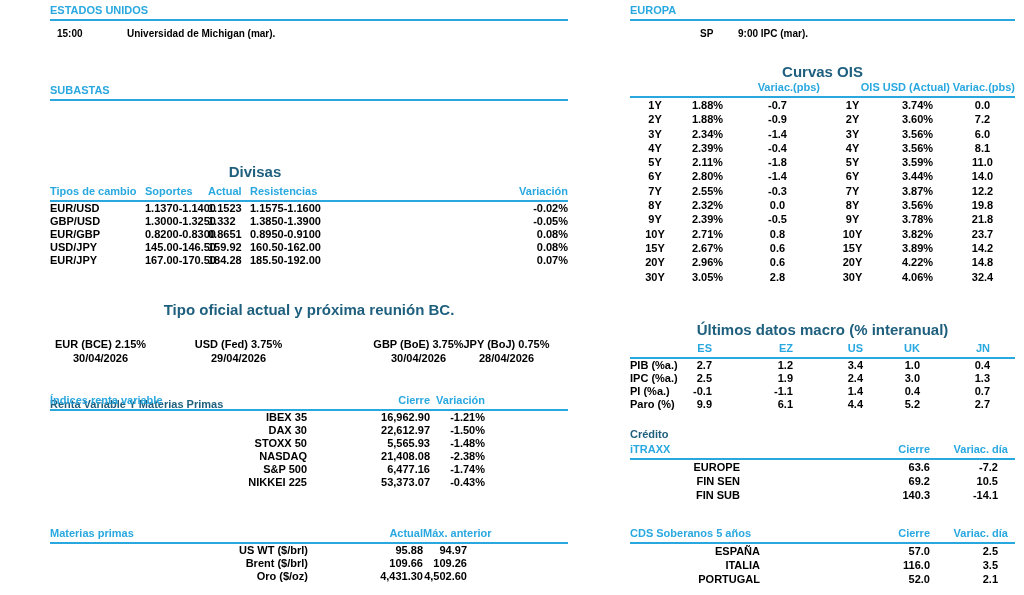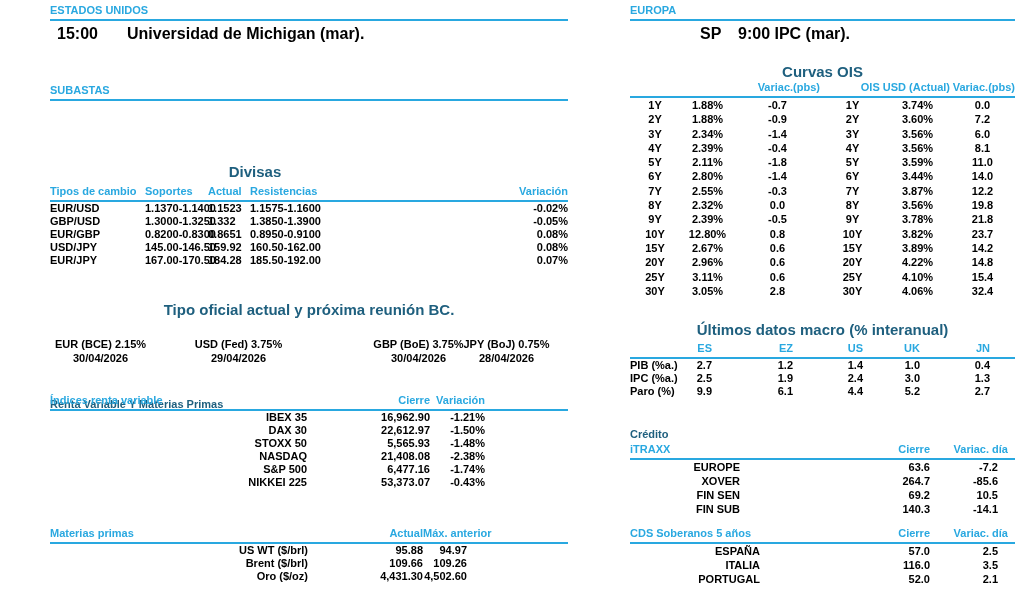--- a/index.html
+++ b/index.html
@@ -11,21 +11,21 @@
     width:1024px;height:595px;background:#ffffff;
     font-family:"Liberation Sans",sans-serif;
     font-weight:bold;color:#000;position:relative;overflow:hidden;
   }
   .abs{position:absolute;}
   .sec-head{
     font-size:11px;color:var(--blue);
     border-bottom:2.5px solid var(--blue);
     padding-bottom:3px;line-height:12px;white-space:nowrap;
   }
-  .event-row{font-size:16px;line-height:13px;white-space:nowrap;}
+  .event-row{font-size:10px;line-height:13px;white-space:nowrap;}
   .event-row .t1{display:inline-block;margin-left:7px;width:70px;}
   .event-row .t1r{display:inline-block;margin-left:70px;width:38px;}
   .title{
     font-size:15px;color:var(--teal);text-align:center;
     line-height:17px;white-space:nowrap;
   }
   .mini-label{font-size:11px;color:var(--teal);line-height:13px;white-space:nowrap;}
   table{border-collapse:collapse;table-layout:fixed;font-size:11px;}
   th,td{padding:0;font-weight:bold;white-space:nowrap;overflow:visible;}
   thead th{
@@ -329,49 +329,41 @@
         <tr>
         <td>9Y</td>
         <td>2.39%</td>
         <td>-0.5</td>
         <td>9Y</td>
         <td>3.78%</td>
         <td>21.8</td>
       </tr>
         <tr>
         <td>10Y</td>
-        <td>12.80%</td>
+        <td>2.71%</td>
         <td>0.8</td>
         <td>10Y</td>
         <td>3.82%</td>
         <td>23.7</td>
       </tr>
         <tr>
         <td>15Y</td>
         <td>2.67%</td>
         <td>0.6</td>
         <td>15Y</td>
         <td>3.89%</td>
         <td>14.2</td>
       </tr>
         <tr>
         <td>20Y</td>
         <td>2.96%</td>
         <td>0.6</td>
         <td>20Y</td>
         <td>4.22%</td>
         <td>14.8</td>
-      </tr>
-        <tr>
-        <td>25Y</td>
-        <td>3.11%</td>
-        <td>0.6</td>
-        <td>25Y</td>
-        <td>4.10%</td>
-        <td>15.4</td>
       </tr>
         <tr>
         <td>30Y</td>
         <td>3.05%</td>
         <td>2.8</td>
         <td>30Y</td>
         <td>4.06%</td>
         <td>32.4</td>
       </tr>
       </tbody>
@@ -399,35 +391,44 @@
         <th class="ar">JN</th>
         <th></th>
       </tr>
     </thead>
     <tbody>
 
     <tr>
         <td class="al">PIB (%a.)</td>
         <td class="ar">2.7</td>
         <td class="ar">1.2</td>
-        <td class="ar">1.4</td>
+        <td class="ar">3.4</td>
         <td class="ar">1.0</td>
         <td class="ar">0.4</td>
         <td></td>
       </tr>
         <tr>
         <td class="al">IPC (%a.)</td>
         <td class="ar">2.5</td>
         <td class="ar">1.9</td>
         <td class="ar">2.4</td>
         <td class="ar">3.0</td>
         <td class="ar">1.3</td>
         <td></td>
       </tr>
         <tr>
+        <td class="al">PI (%a.)</td>
+        <td class="ar">-0.1</td>
+        <td class="ar">-1.1</td>
+        <td class="ar">1.4</td>
+        <td class="ar">0.4</td>
+        <td class="ar">0.7</td>
+        <td></td>
+      </tr>
+        <tr>
         <td class="al">Paro (%)</td>
         <td class="ar">9.9</td>
         <td class="ar">6.1</td>
         <td class="ar">4.4</td>
         <td class="ar">5.2</td>
         <td class="ar">2.7</td>
         <td></td>
       </tr>
       </tbody>
   </table>
@@ -451,26 +452,20 @@
     </thead>
     <tbody>
 
     <tr>
         <td class="ar">EUROPE</td>
         <td class="ar">63.6</td>
         <td class="ar">-7.2</td>
         <td></td>
       </tr>
         <tr>
-        <td class="ar">XOVER</td>
-        <td class="ar">264.7</td>
-        <td class="ar">-85.6</td>
-        <td></td>
-      </tr>
-        <tr>
         <td class="ar">FIN SEN</td>
         <td class="ar">69.2</td>
         <td class="ar">10.5</td>
         <td></td>
       </tr>
         <tr>
         <td class="ar">FIN SUB</td>
         <td class="ar">140.3</td>
         <td class="ar">-14.1</td>
         <td></td>

